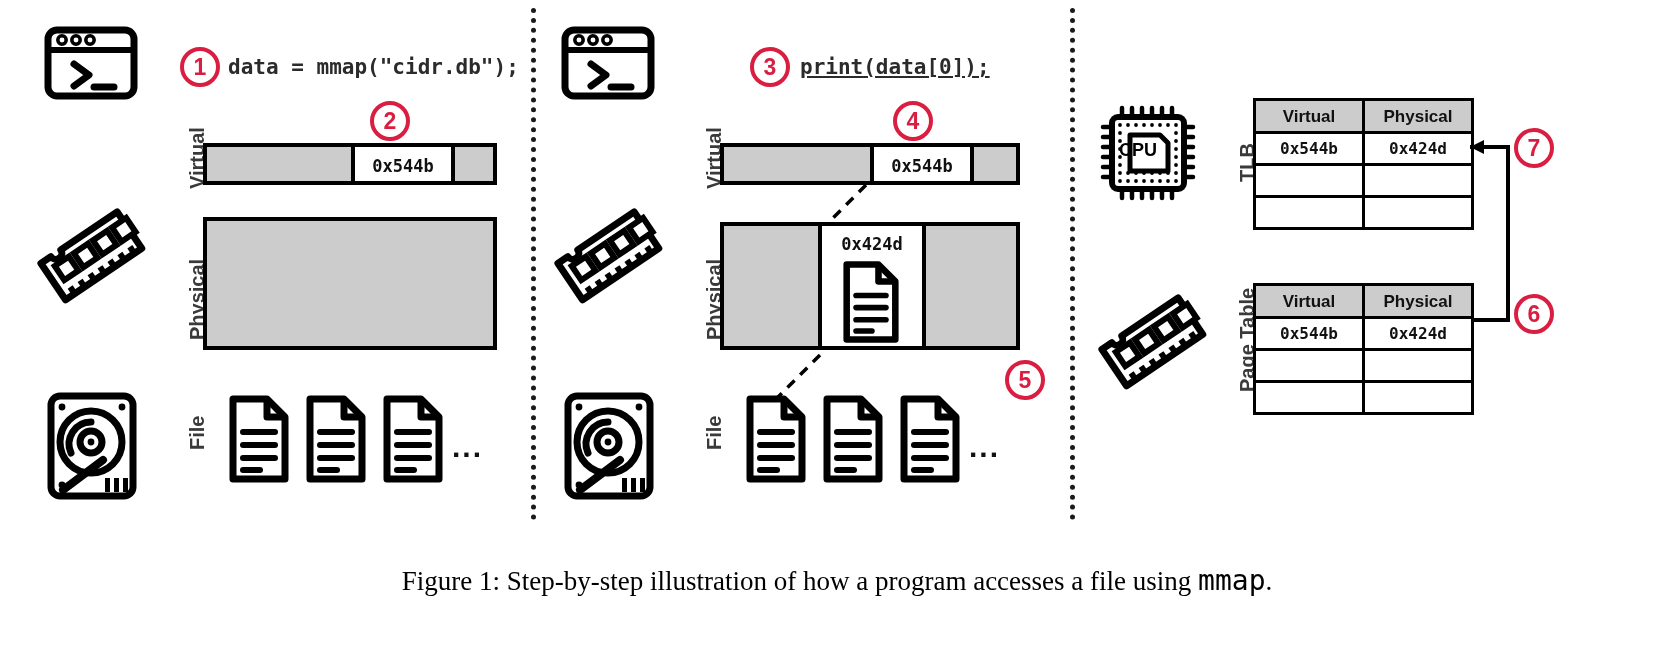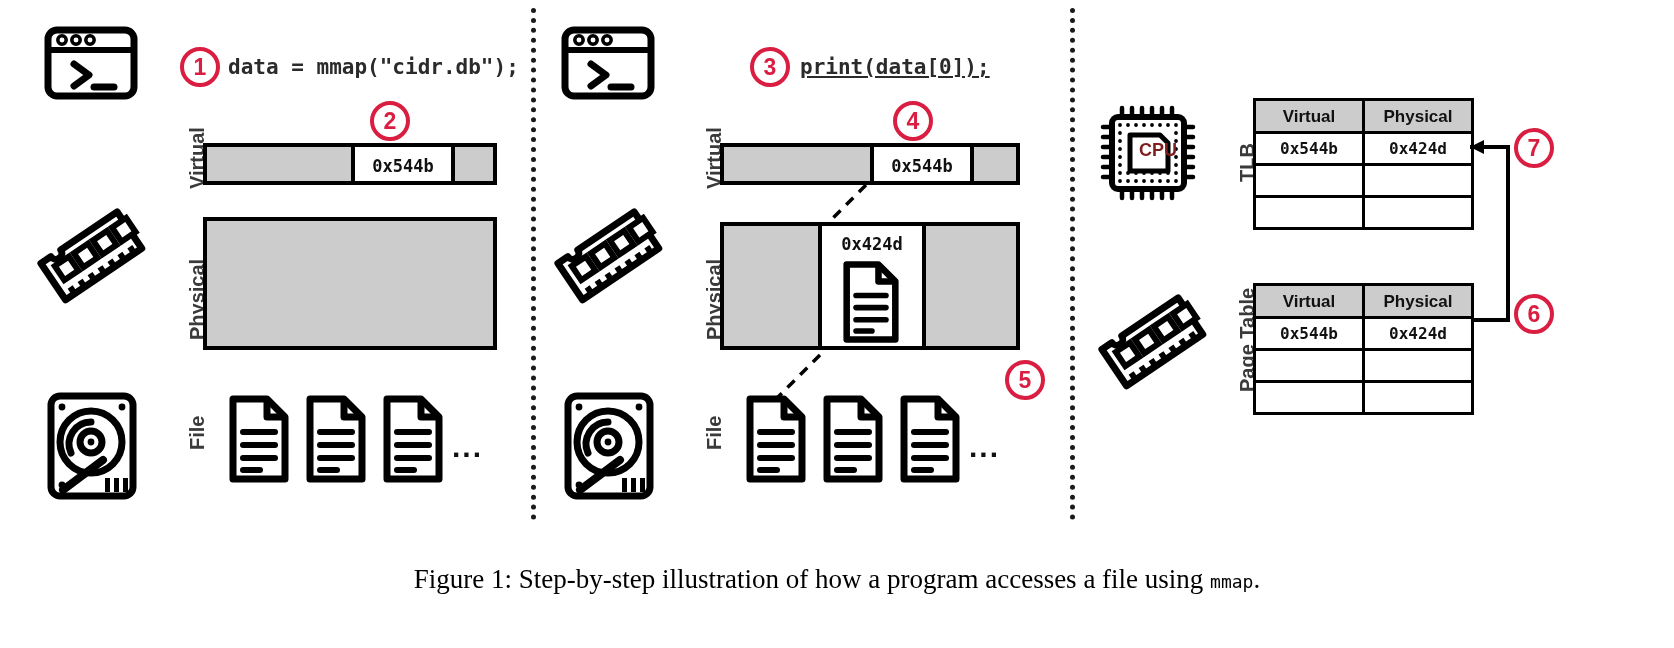--- a/index.html
+++ b/index.html
@@ -68,21 +68,21 @@
 
   
   .caption{
     position:absolute;left:0;right:0;text-align:center;
     font-family:"Liberation Serif","DejaVu Serif",serif;
     font-size:27px;color:#000;
   }
   .caption b{font-weight:normal;}
   .caption .mono{
     font-family:"DejaVu Sans Mono","Liberation Mono",monospace;
-    font-size:18px;
+    font-size:28px;
   }
 
   .ell{
     position:absolute;font:bold 30px/1 "Liberation Sans",sans-serif;color:#111;
     letter-spacing:2px;
   }
 </style>
 </head>
 <body>
 
@@ -359,21 +359,21 @@
       <circle cx="22" cy="78" r="1.9"></circle>
         <circle cx="30" cy="78" r="1.9"></circle>
         <circle cx="38" cy="78" r="1.9"></circle>
       <circle cx="46" cy="78" r="1.9"></circle>
         <circle cx="54" cy="78" r="1.9"></circle>
         <circle cx="62" cy="78" r="1.9"></circle>
       <circle cx="70" cy="78" r="1.9"></circle>
         <circle cx="78" cy="78" r="1.9"></circle>
     </g>
   </svg>
-  <div class="abs" style="left:1119px;top:141px;width:58px;text-align:right;font:bold 18px/1 'Liberation Sans',sans-serif;color:#7f1d1d;">CPU</div>
+  <div class="abs" style="left:1119px;top:141px;width:58px;text-align:left;font:bold 18px/1 'Liberation Sans',sans-serif;color:#000000;">CPU</div>
 
   <div class="vlabel" style="left:1237px;top:182px;">TLB</div>
 
   <table class="mt" style="left:1253px;top:98px;">
     <tbody>
         <tr>
       <th>Virtual</th>
       <th>Physical</th>
     </tr>
     <tr>

